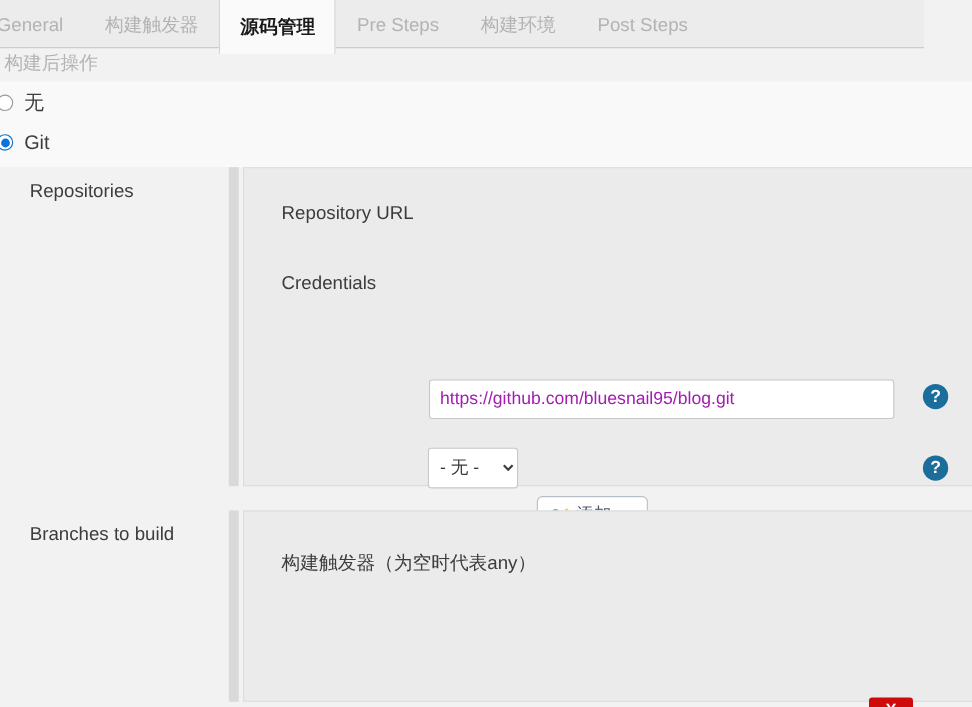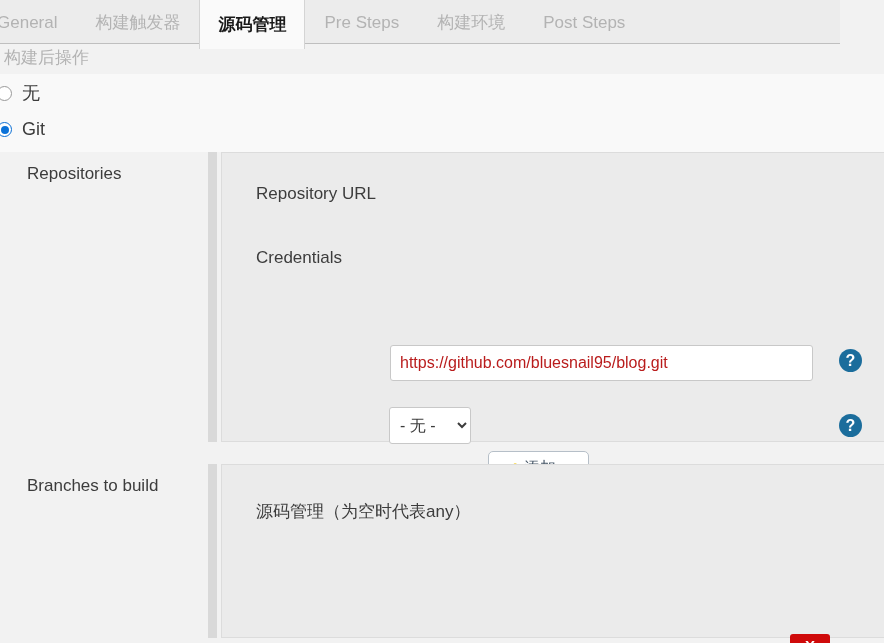--- a/index.html
+++ b/index.html
@@ -144,21 +144,21 @@
   .field-label {
     font-size: 17px;
     color: #3c3c3c;
     text-align: left;
     white-space: nowrap;
   }
 
   input.txt {
     font-family: "Liberation Sans", "DejaVu Sans", sans-serif;
     font-size: 16px;
-    color: #b91c1c;
+    color: #a21caf;
     background: #fff;
     border: 1px solid #c8c8c8;
     border-radius: 3px;
     padding: 4px 9px;
     height: 36px;
     outline: none;
   }
   input.txt::placeholder { color: #a8a8a8; }
 
   select.sel {
@@ -314,20 +314,20 @@
     </button>
   </div>
 
   <div class="section" style="top:312px; height:227px;">
     <div class="section-label" style="top:12px;">Branches to build</div>
 
     <div class="panel-grip" style="top:0px; height:174px;"></div>
     <div class="panel" style="top:0px; left:221px; height:174px;"></div>
 
     <div class="field-row" style="left:256px; top:36px;">
-      <div class="field-label">源码管理（为空时代表any）</div>
+      <div class="field-label">构建触发器（为空时代表any）</div>
     </div>
 
     <div class="del-badge" style="left:790px; top:170px;">X</div>
 
   </div>
 
 </div>
 
 </body></html>

